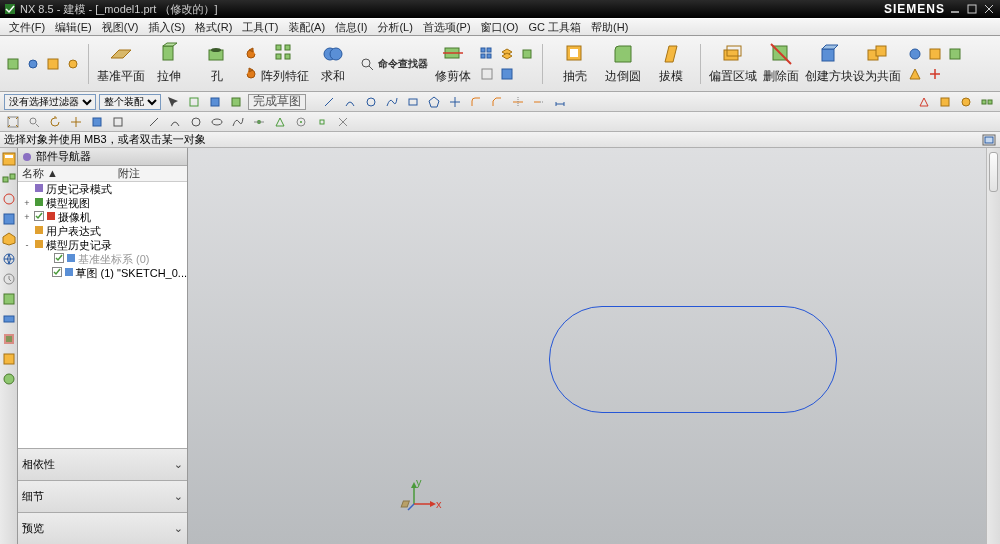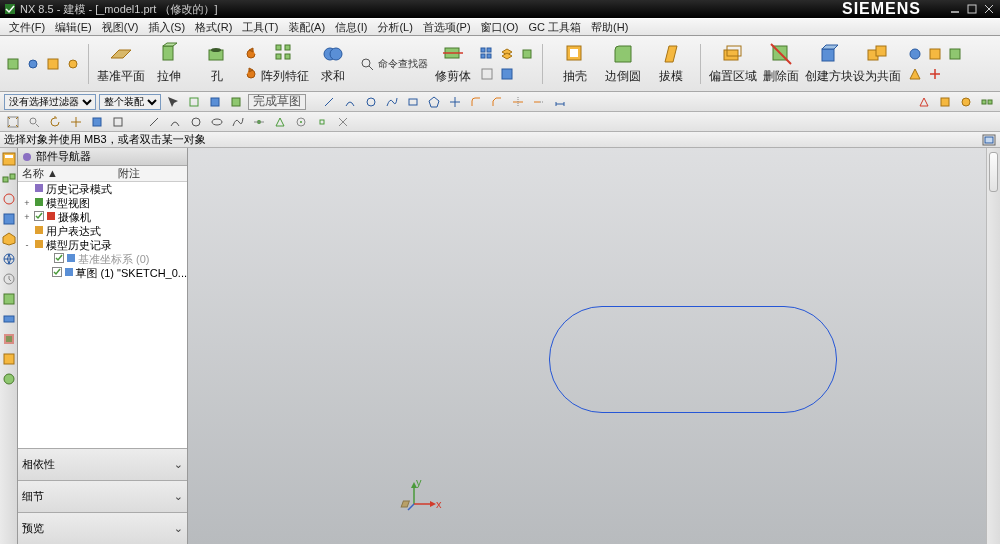--- a/index.html
+++ b/index.html
@@ -1,21 +1,21 @@
 <!DOCTYPE html>
 <html><head>
 <meta charset="utf-8">
 <style>
 * { margin: 0; padding: 0; box-sizing: border-box; font-family: "Microsoft YaHei", Arial, sans-serif; font-size: 11px; }
 body { width: 1000px; height: 544px; background: #000; display: flex; flex-direction: column; overflow: hidden; }
 
 .titlebar { height: 18px; background: linear-gradient(#2a2a2a,#000); color: #ccc; display: flex; align-items: center; padding: 0 4px; }
 .titlebar .icon { width: 12px; height: 12px; margin-right: 4px; }
 .titlebar .spacer { flex: 1; }
-.titlebar .brand { color: #fff; font-weight: bold; letter-spacing: 1px; font-size: 16px; margin-right: 24px; }
+.titlebar .brand { color: #fff; font-weight: bold; letter-spacing: 1px; font-size: 12px; margin-right: 0; }
 .titlebar .wbtn { width: 14px; height: 12px; margin-left: 3px; display:flex;align-items:center;justify-content:center; }
 .titlebar .wbtn svg { width: 10px; height: 10px; }
 
 .menubar { height: 18px; background: linear-gradient(#f7f7f7,#e6e6e6); display: flex; align-items: center; padding: 0 4px; border-top:1px solid #fff; border-bottom:1px solid #999;}
 .menubar .mi { padding: 0 5px; color: #222; cursor: default; }
 
 .ribbon { height: 56px; background: linear-gradient(#f5f5f5,#e4e4e4); display: flex; align-items: center; padding: 2px 4px; border-bottom:1px solid #a8a8a8; gap:2px;}
 .ribbon .start { display:flex; align-items:center; gap:4px; padding:0 6px; height:24px; background: linear-gradient(#fdf7e2,#f7e9b4); border:1px solid #c9a44e; border-radius:2px; color:#5a4600; font-size:11px;}
 .ribbon .mini { width:18px; height:18px; display:flex;align-items:center;justify-content:center;border:1px solid transparent;border-radius:2px;}
 .ribbon .sep { width:4px; height:40px; border-left:1px solid #bbb; margin:0 4px; }
@@ -184,21 +184,21 @@
       </svg>
     <span class="lbl">求和</span>
   </div>
 
   <span class="mini">
       <svg width="14" height="14">
         <circle cx="6" cy="6" r="4" fill="none" stroke="#555"></circle>
         <line x1="9" y1="9" x2="13" y2="13" stroke="#555"></line>
       </svg>
     </span>
-  <span style="font-size:10px;color:#333;">命令查找器</span>
+  <span style="font-size:10px;color:#333;font-weight:bold;">命令查找器</span>
 
   <div class="big">
     <svg class="ico" viewBox="0 0 24 24">
         <rect x="4" y="6" width="14" height="10" class="cu"></rect>
         <line x1="2" y1="11" x2="22" y2="11" stroke="#d23a2a" stroke-width="1.5"></line>
       </svg>
     <span class="lbl">修剪体</span>
   </div>
 
   <div class="stack">

